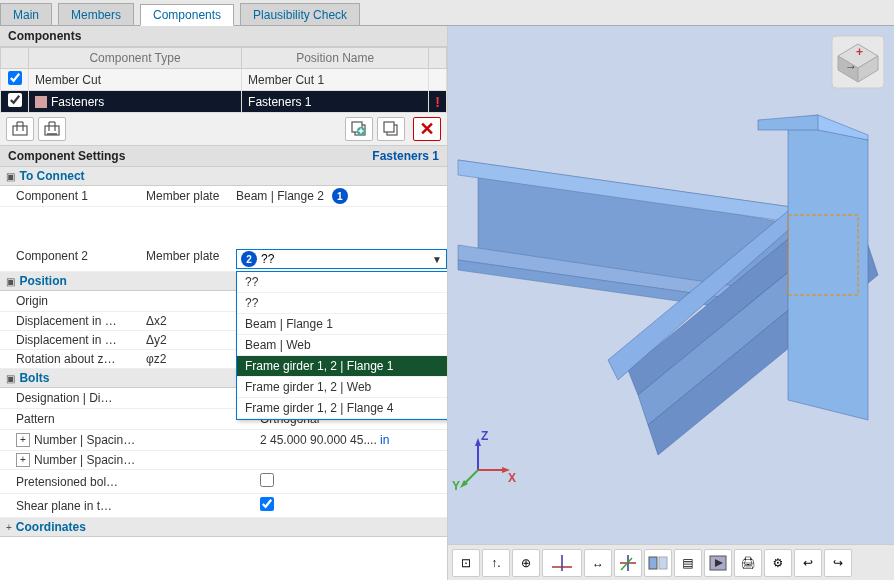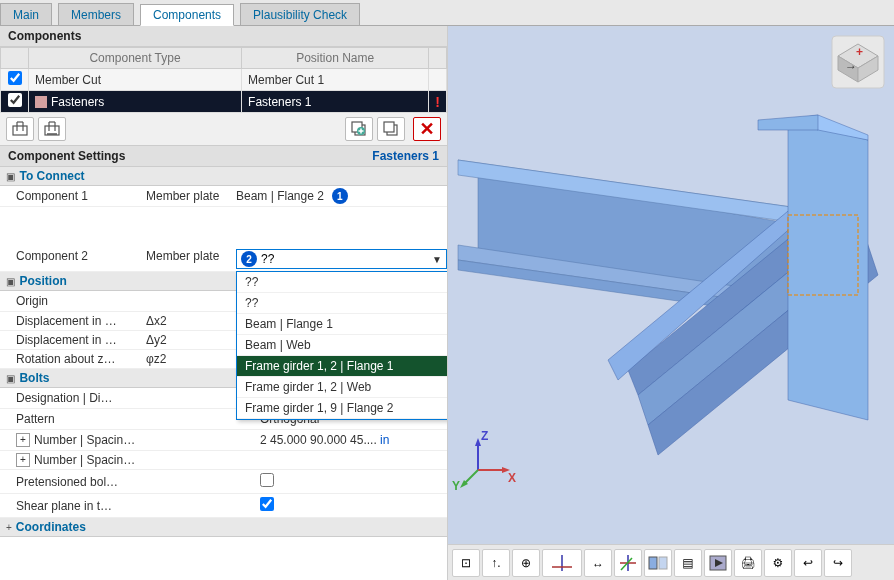--- a/index.html
+++ b/index.html
@@ -198,21 +198,21 @@
             <span class="arrow">▼</span>
           </div>
 
           <div class="dropdown-popup" style="top: 22px; left: 0; width: 220px;">
             <div class="dropdown-option">??</div>
             <div class="dropdown-option">??</div>
             <div class="dropdown-option">Beam | Flange 1</div>
             <div class="dropdown-option">Beam | Web</div>
             <div class="dropdown-option selected">Frame girder 1, 2 | Flange 1</div>
             <div class="dropdown-option">Frame girder 1, 2 | Web</div>
-            <div class="dropdown-option">Frame girder 1, 9 | Flange 2</div>
+            <div class="dropdown-option">Frame girder 1, 2 | Flange 4</div>
           </div>
         </div>
       </div>
 
       <div class="group-row">
         <span class="collapse-icon">▣</span>
         <span class="group-label">Position</span>
       </div>
 
       <div class="prop-row">

